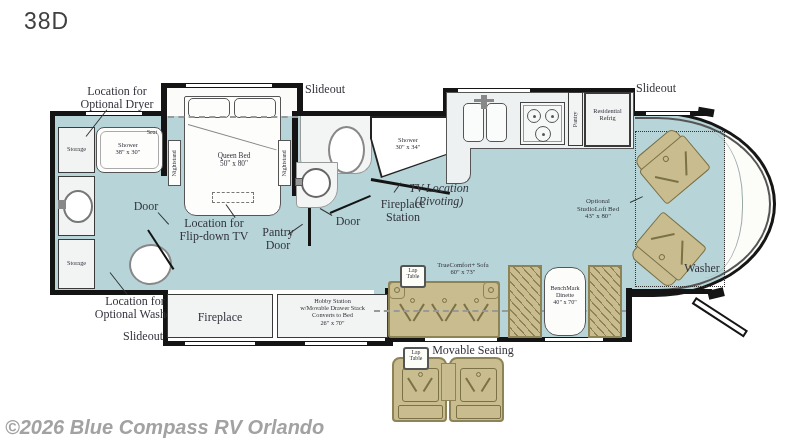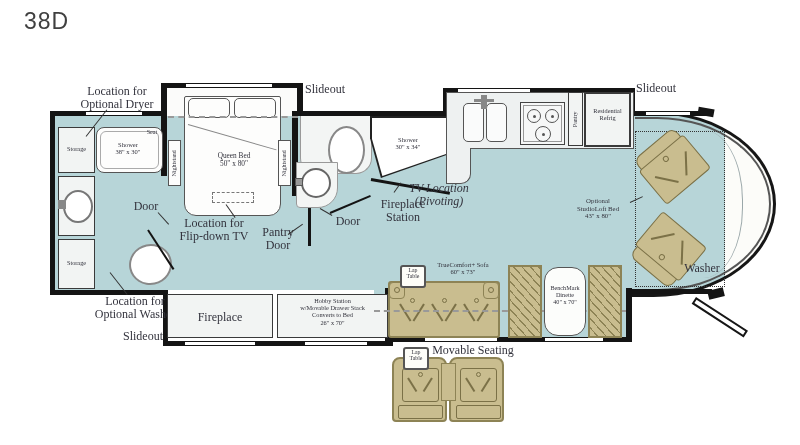--- a/index.html
+++ b/index.html
@@ -256,13 +256,14 @@
   </div>
   <div class="tan" style="left:441px;top:363px;width:15px;height:38px;border-width:1.8px;"></div>
   <div class="whitebox" style="left:403px;top:347px;width:26px;height:23px;border-width:2px;border-radius:3px;background:#fdfdf8;"></div>
   <div class="lbl" style="left:403px;top:349px;width:26px;font-size:5.8px;">Lap
 Table</div>
 
   <div class="lbl" style="left:304px;top:83px;width:42px;">Slideout</div>
   <div class="lbl" style="left:634px;top:82px;width:44px;">Slideout</div>
   <div class="lbl" style="left:120px;top:330px;width:46px;">Slideout</div>
 
+  <div id="watermark">©2026 Blue Compass RV Orlando</div>
 </div>
 
 </body></html>

